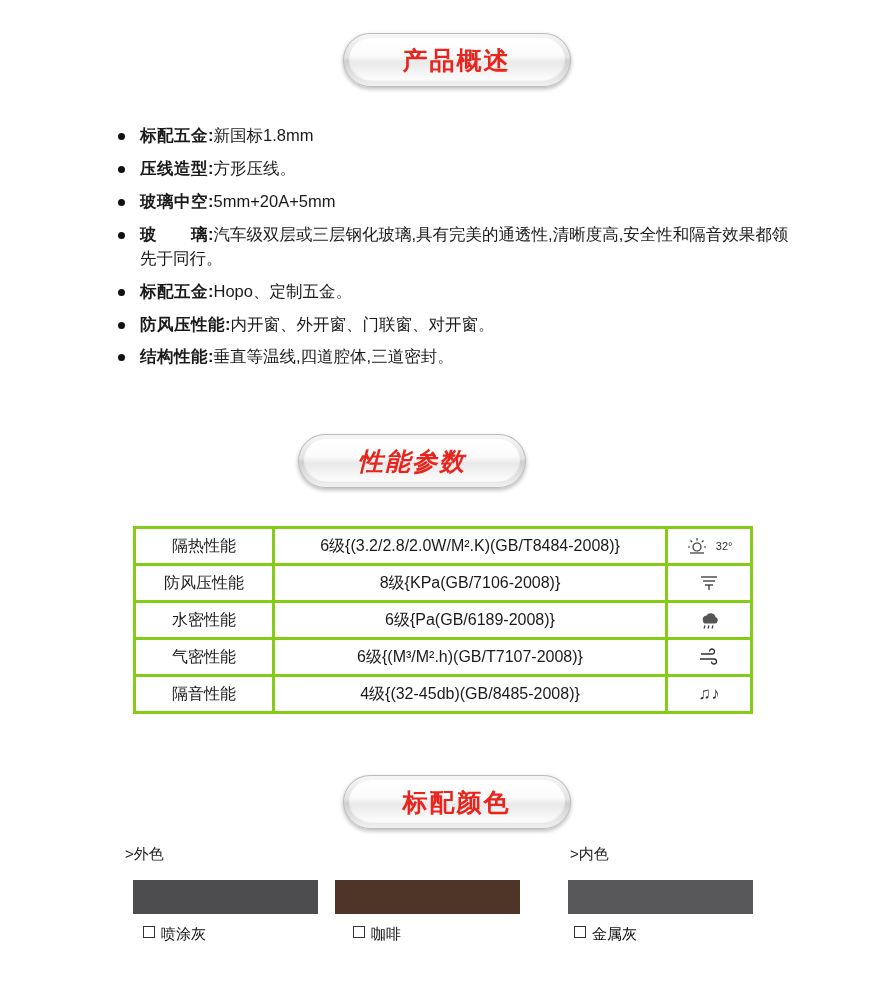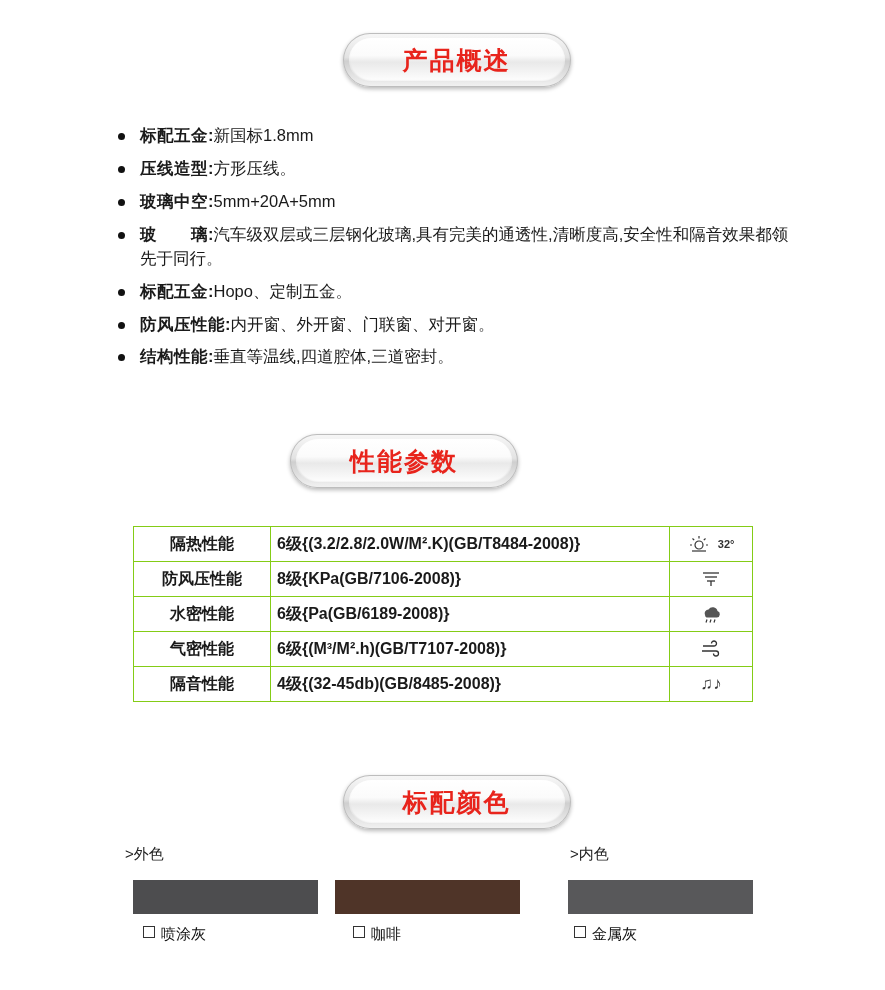--- a/index.html
+++ b/index.html
@@ -45,21 +45,21 @@
     position: relative;
     z-index: 2;
     font-size: 25px;
     font-weight: bold;
     letter-spacing: 2px;
     color: #e8241c;
   }
 
   
   .sec-title-1 { position: absolute; left: 0; top: 33px; width: 885px; }
-  .sec-title-2 { position: absolute; left: 0; top: 434px; width: 780px; }
+  .sec-title-2 { position: absolute; left: 8px; top: 434px; width: 780px; font-style: italic; }
   .sec-title-3 { position: absolute; left: 0; top: 775px; width: 885px; }
 
   
   .overview {
     position: absolute;
     left: 118px;
     top: 124px;
     width: 680px;
   }
   .ov-item {
@@ -91,32 +91,31 @@
   
   .perf-table {
     position: absolute;
     left: 133px;
     top: 526px;
     width: 620px;
     border-collapse: collapse;
     font-size: 16px;
   }
   .perf-table td {
-    border: 1px solid #84cc16;
+    border: 3px solid #84cc16;
     height: 34px;
     padding: 0 6px;
-    font-weight: bold;
   }
   .perf-name {
     width: 124px;
     text-align: center;
     white-space: nowrap;
   }
   .perf-value {
-    text-align: left;
+    text-align: center;
     white-space: nowrap;
   }
   .perf-icon {
     width: 70px;
     text-align: center;
     font-size: 15px;
     color: #333;
   }
 
   .icon-svg { vertical-align: middle; }

